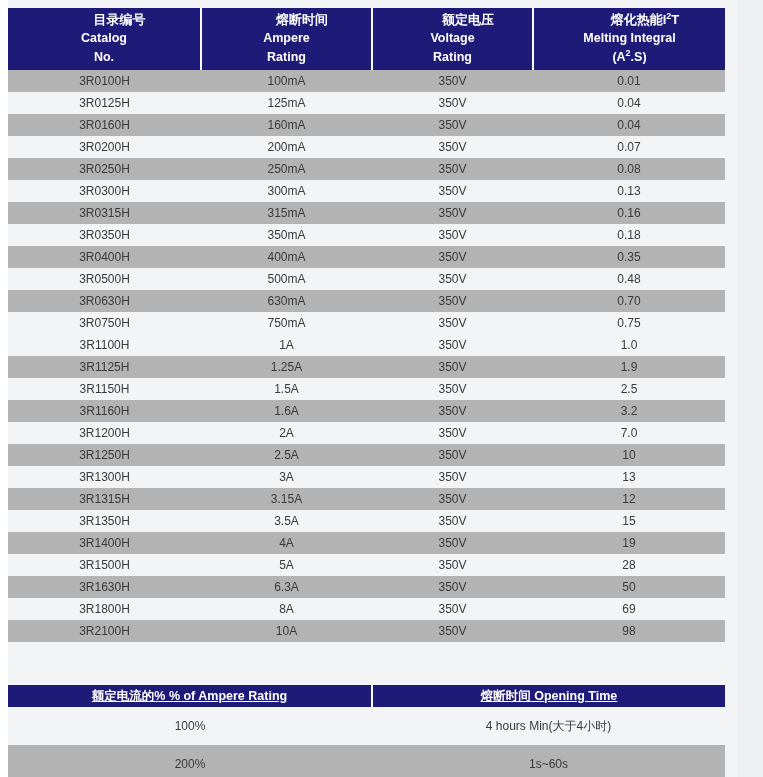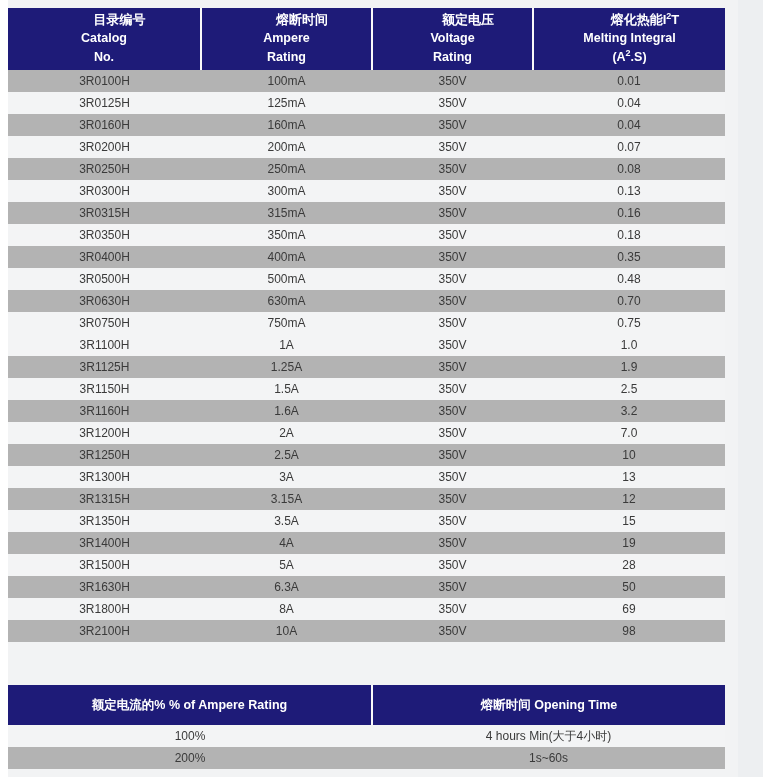--- a/index.html
+++ b/index.html
@@ -38,22 +38,22 @@
   td {
     height: 22px;
     text-align: center;
     vertical-align: middle;
     font-size: 12px;
     color: var(--text-dark, #3a3a3a);
   }
   .row-gray  td { background: var(--row-gray, #b3b3b3); }
   .row-light td { background: var(--row-light, #f3f4f5); }
 
-  .pct-table th { font-size: 12.5px; height: 40px; padding: 0; line-height: 22px; }
-  .pct-table td { height: 22px; text-align: center; }
+  .pct-table th { font-size: 12.5px; height: 22px; padding: 0; line-height: 22px; text-decoration: underline; }
+  .pct-table td { height: 38px; text-align: center; }
 
   col.c1 { width: 193px; } col.c2 { width: 171px; }
   col.c3 { width: 161px; } col.c4 { width: 192px; }
   col.p1 { width: 364px; } col.p2 { width: 353px; }
 </style>
 </head>
 <body>
 
 <div class="page">
   <div class="left-margin"></div>

